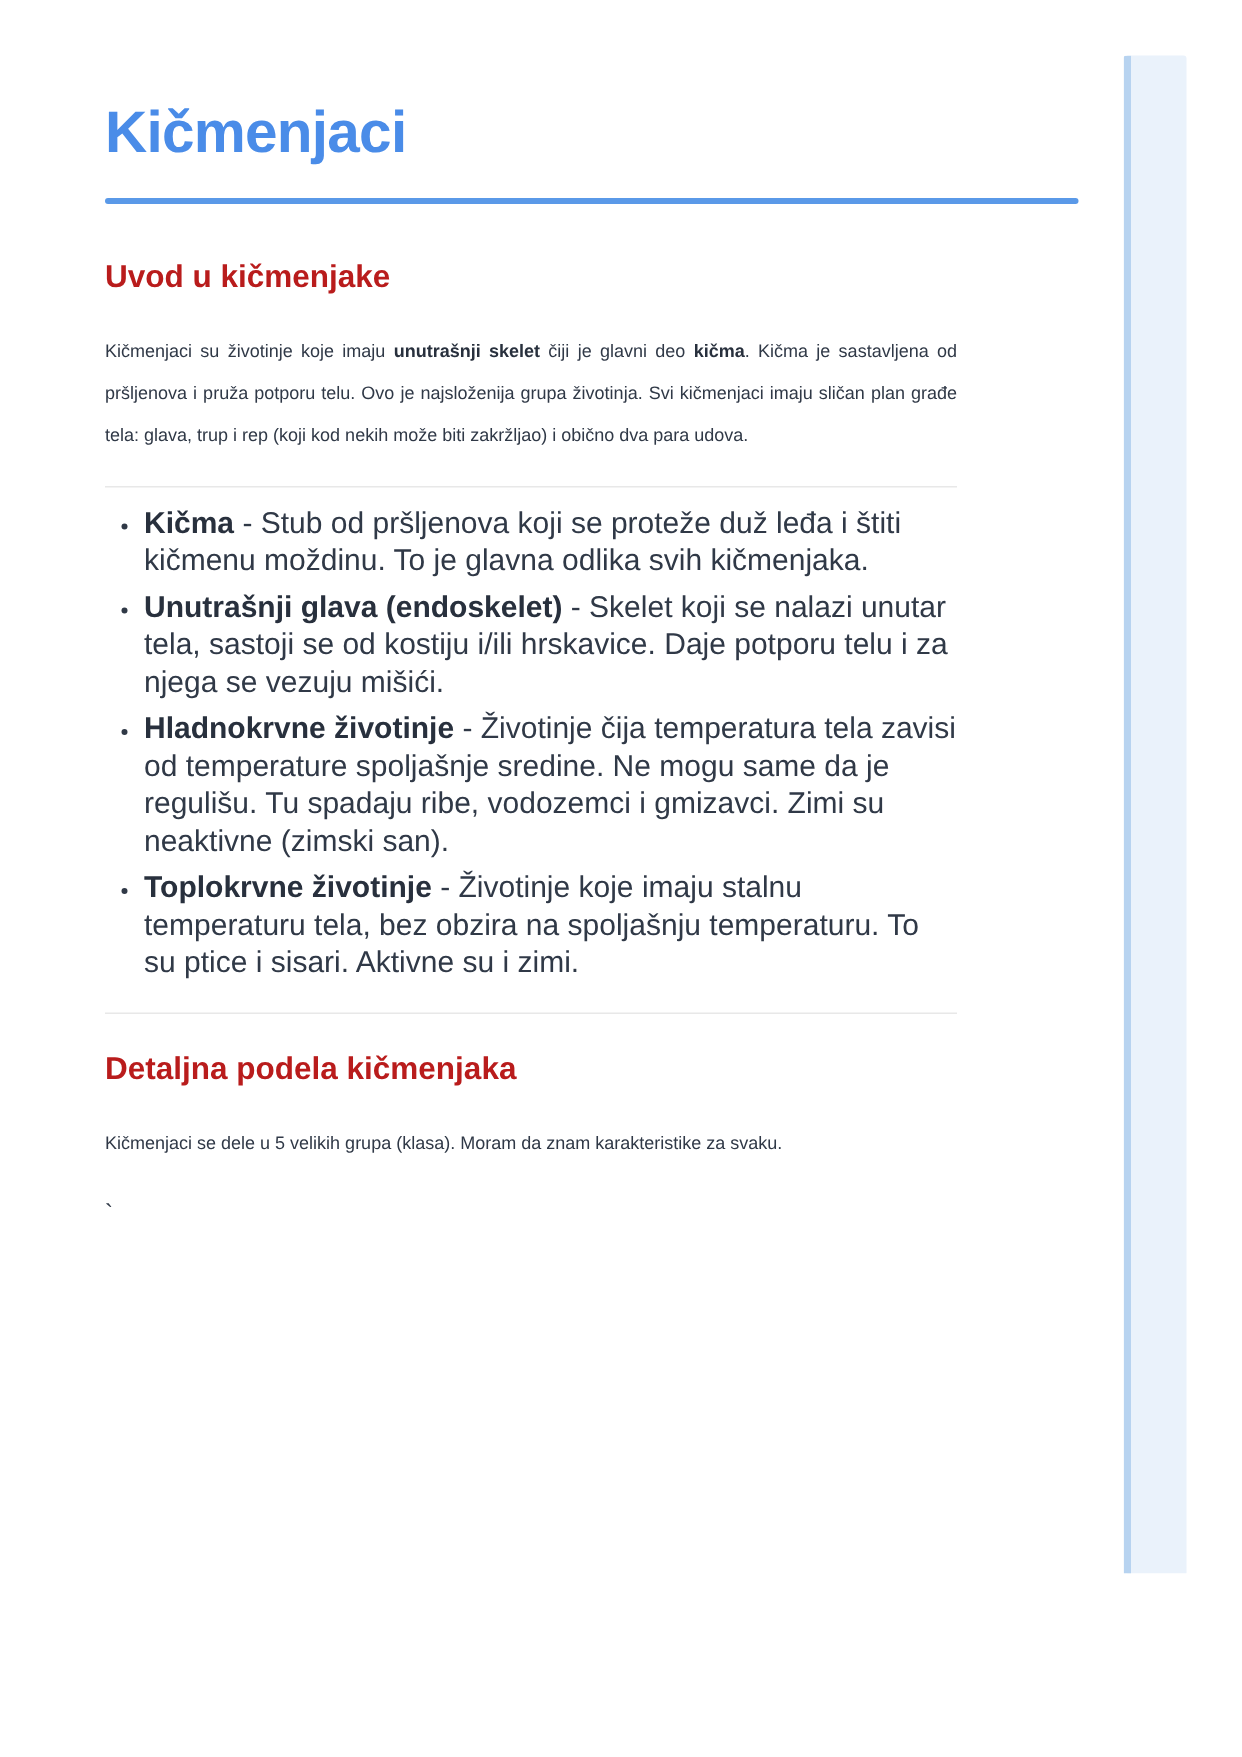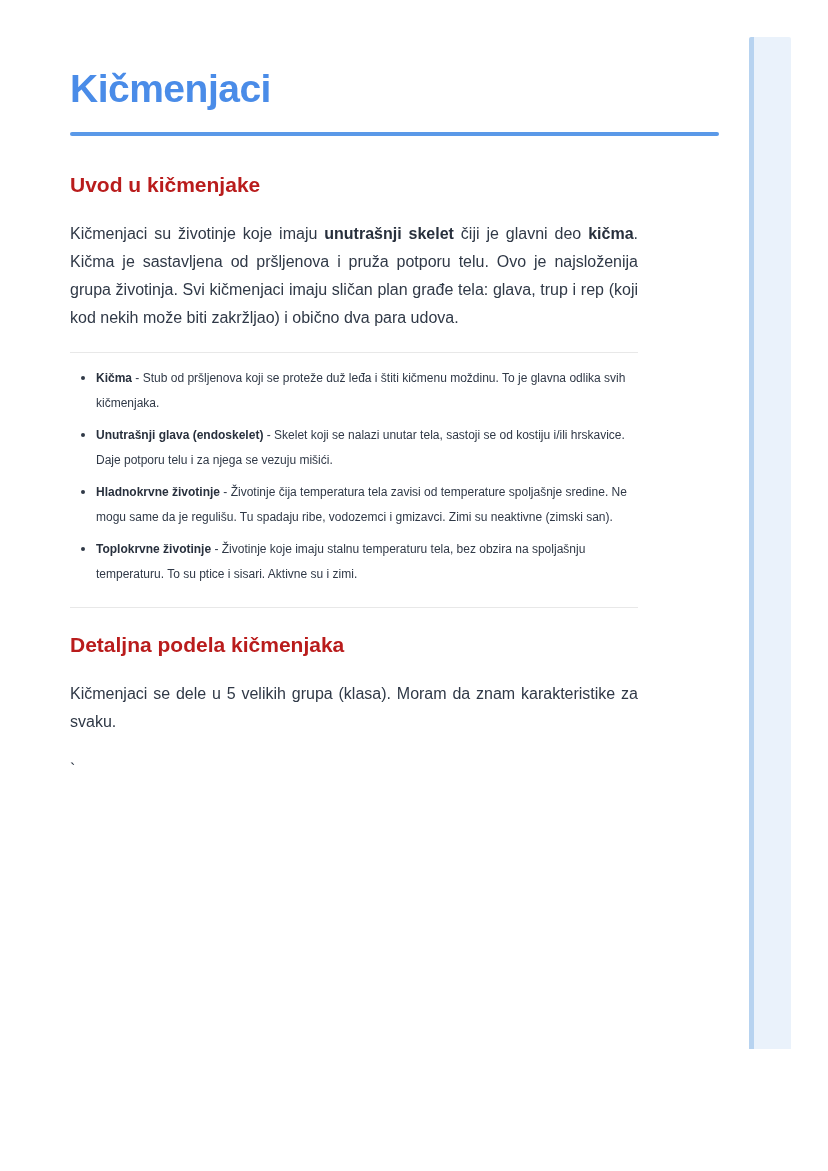--- a/index.html
+++ b/index.html
@@ -48,40 +48,40 @@
   .section-heading {
     margin: 24px 0 0;
     font-size: 21px;
     line-height: 26px;
     font-weight: 700;
     color: #b91c1c;
   }
   .section-heading.first { margin-top: 36px; }
   .body-par {
     margin: 22px 0 0;
-    font-size: 16px;
+    font-size: 12px;
     line-height: 28px;
     text-align: justify;
     color: #303947;
   }
   .body-par strong, .term-list strong { font-weight: 700; color: #28303d; }
   .divider {
     border: none;
     border-top: 1px solid #e8e8e8;
     margin: 20px 0 0;
     width: 568px;
   }
   .term-list {
     margin: 12px 0 0;
     padding: 0 0 0 26px;
     list-style: disc;
   }
   .term-list li {
     margin-top: 6px;
-    font-size: 12px;
+    font-size: 20px;
     line-height: 25px;
     text-align: left;
     color: #303947;
   }
   .term-list li::marker { color: #303947; font-size: 14px; }
   .stray-char {
     margin: 24px 0 0;
     font-size: 16px;
     line-height: 20px;
     color: #303947;

